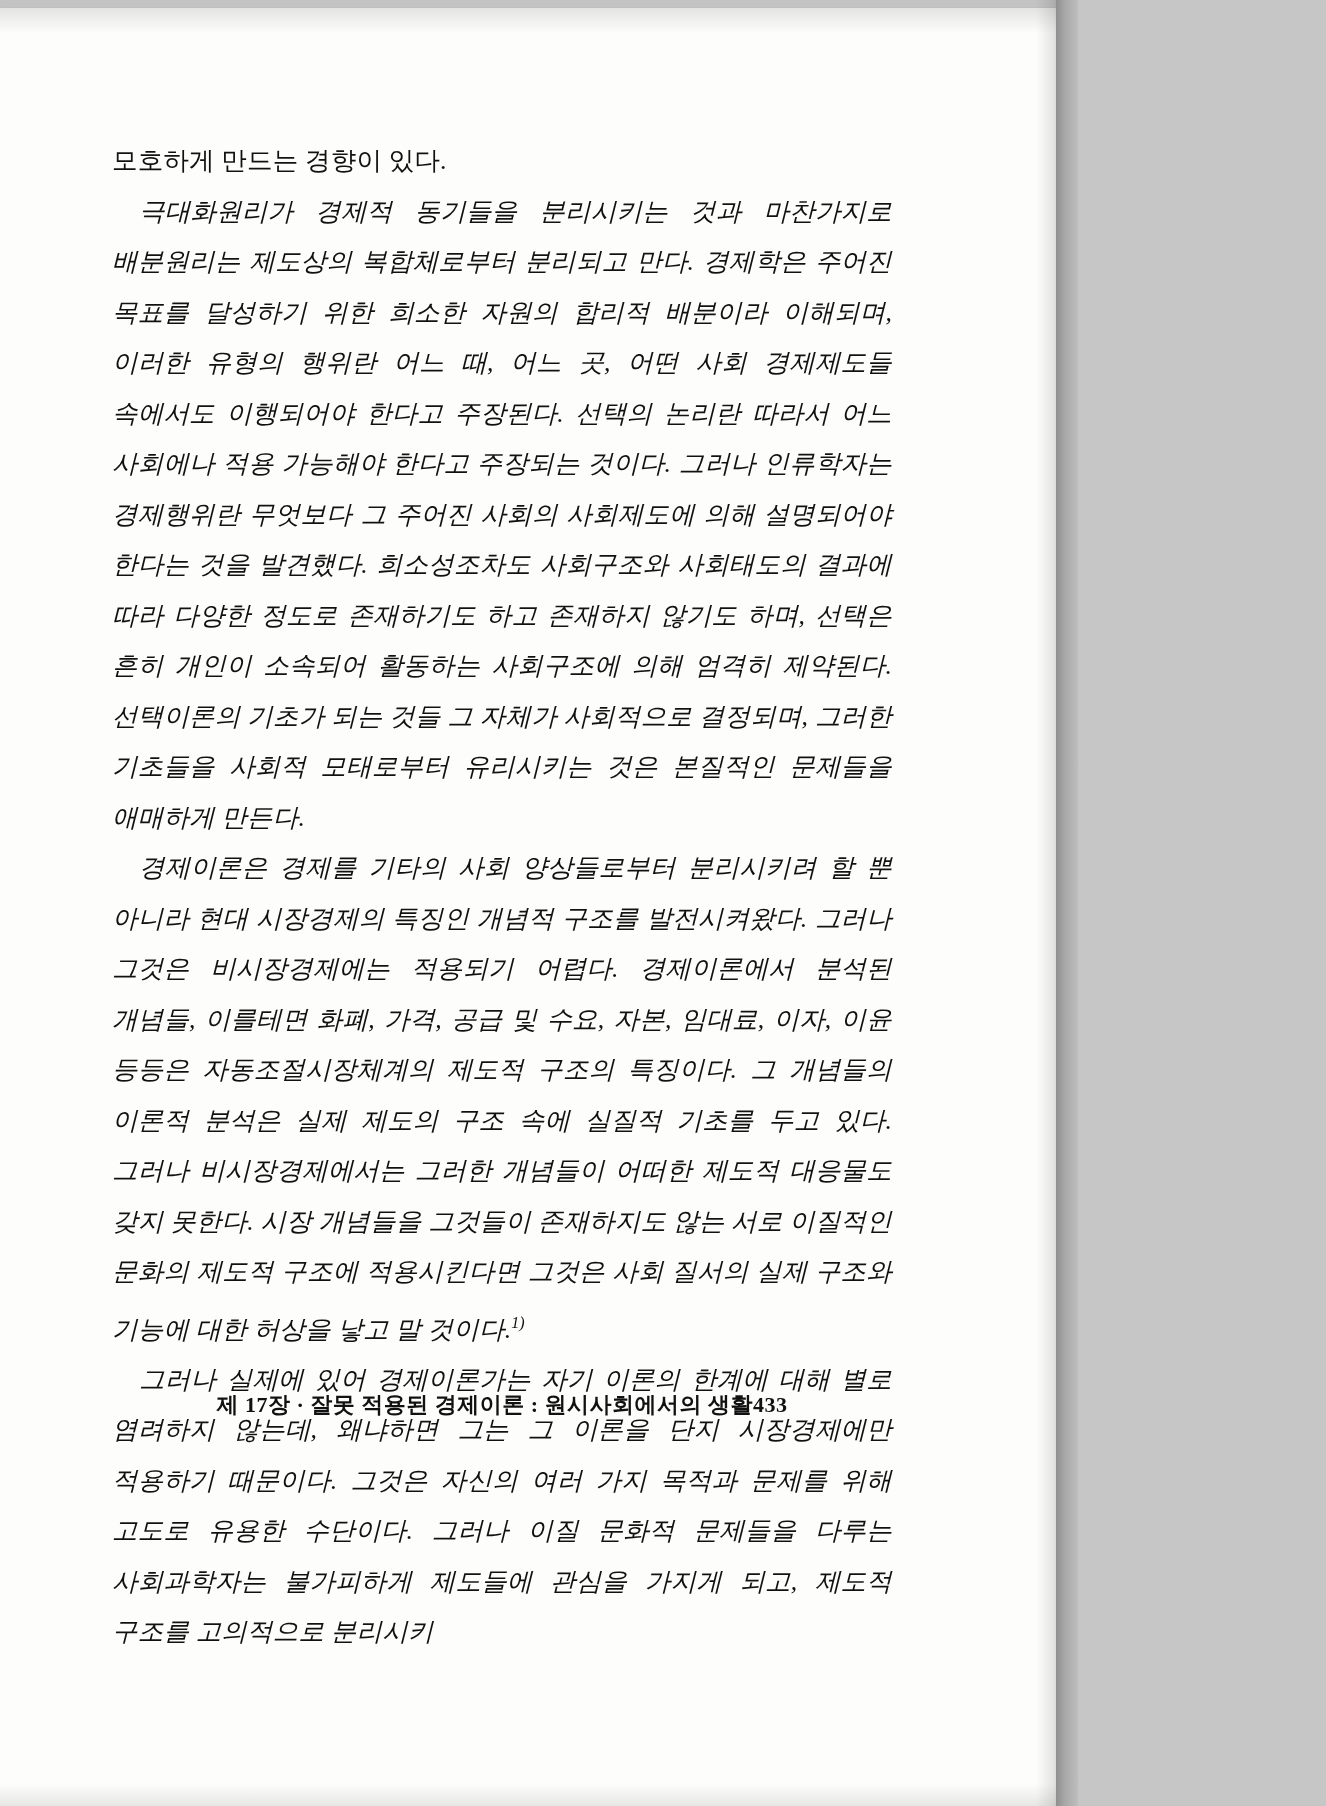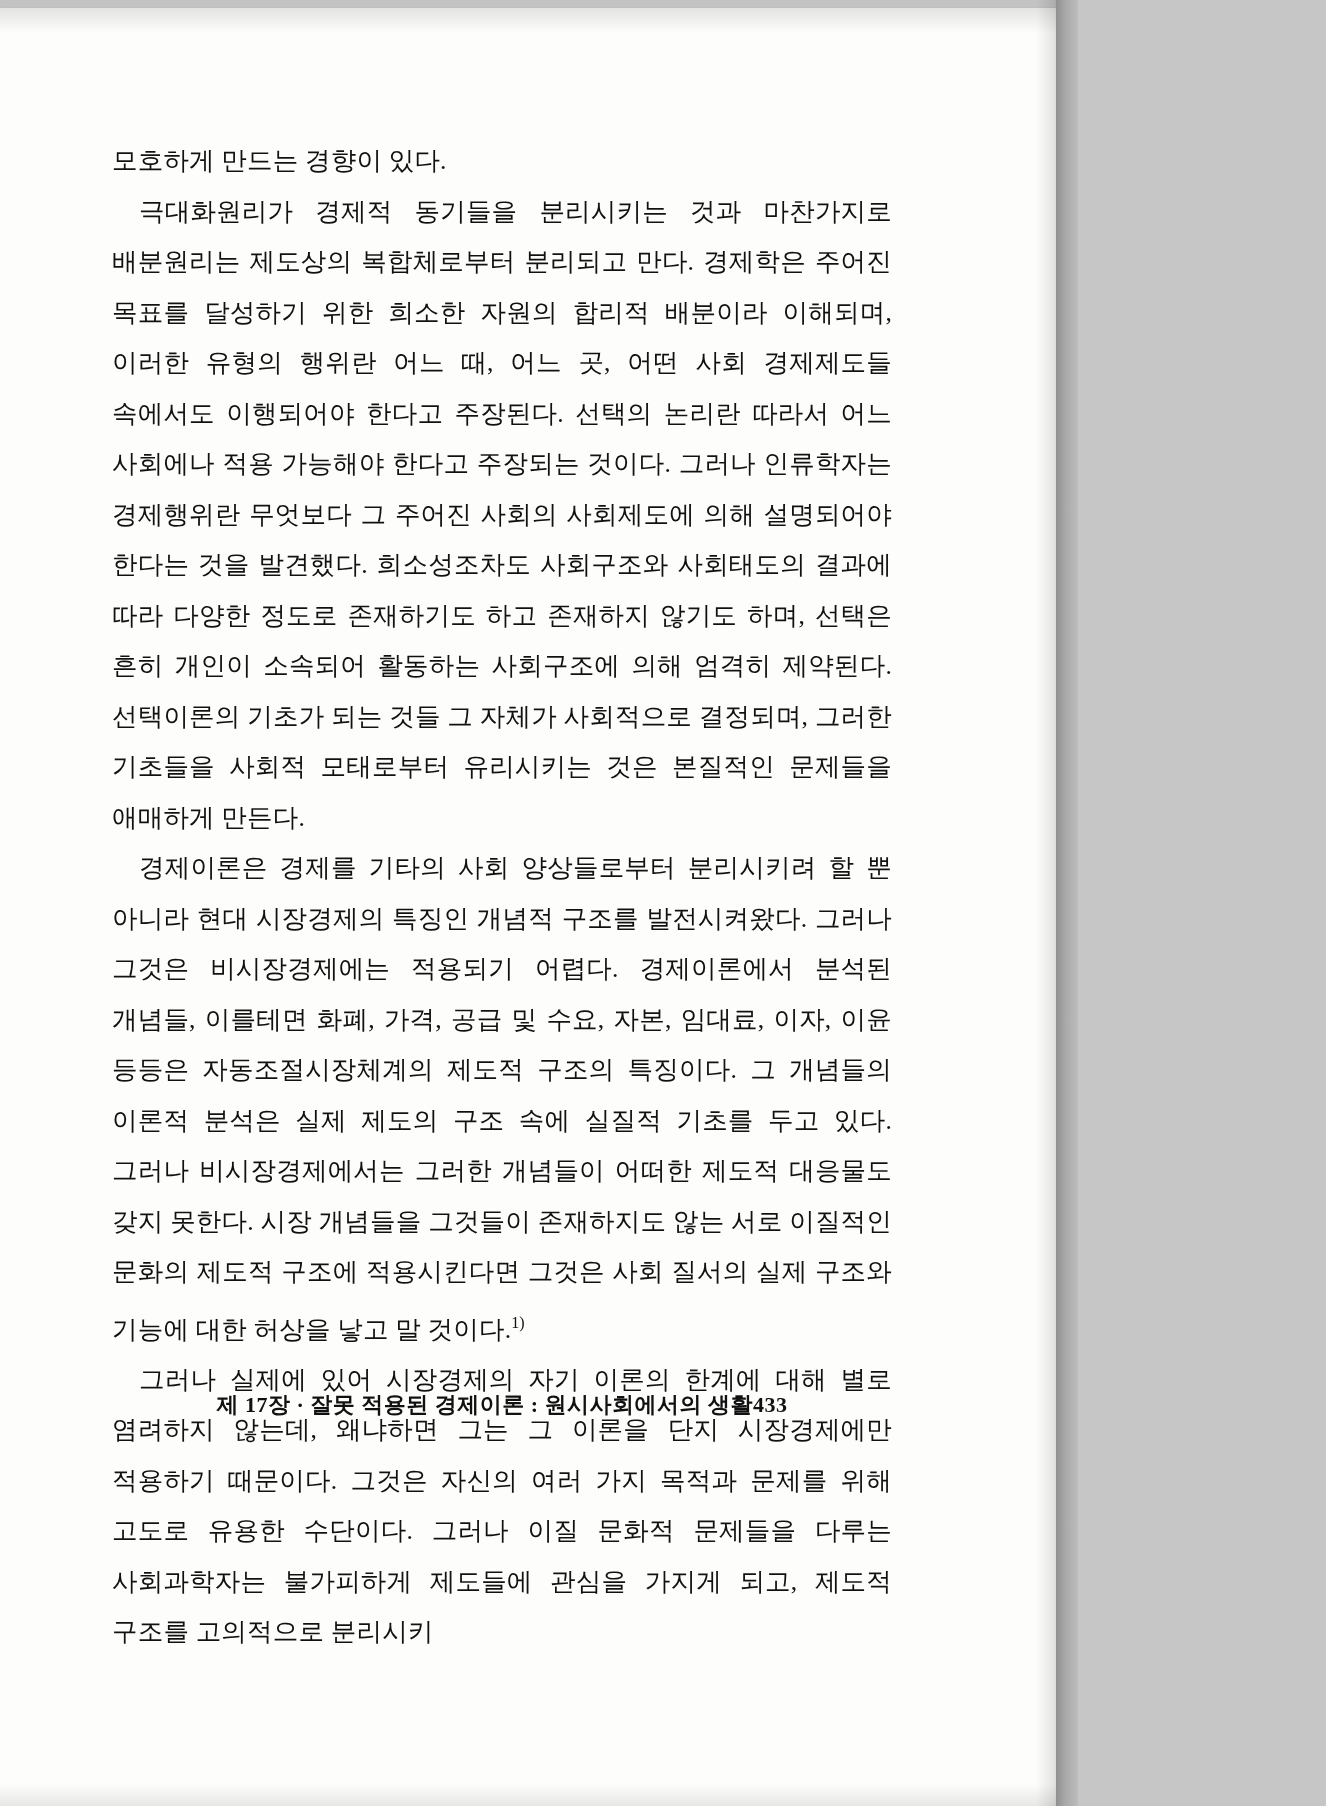--- a/index.html
+++ b/index.html
@@ -87,20 +87,21 @@
     font-size: 25.5px;
     line-height: 50.5px;
     color: #111111;
     text-align: justify;
     text-justify: inter-character;
     word-break: keep-all;
     letter-spacing: 0.2px;
   }
   .para + .para {
     margin-top: 0;
+    font-style: italic;
   }
   .indent {
     text-indent: 27px;
   }
   .footnote-marker {
     font-size: 16px;
     vertical-align: super;
     letter-spacing: 0;
   }
 
@@ -136,21 +137,21 @@
     <div id="text-block">
 
       <p class="para">모호하게 만드는 경향이 있다.</p>
 
       <p class="para indent">극대화원리가 경제적 동기들을 분리시키는 것과 마찬가지로 배분원리는 제도상의 복합체로부터 분리되고 만다. 경제학은 주어진 목표를 달성하기 위한 희소한 자원의 합리적 배분이라 이해되며, 이러한 유형의 행위란 어느 때, 어느 곳, 어떤 사회 경제제도들 속에서도 이행되어야 한다고 주장된다. 선택의 논리란 따라서 어느 사회에나 적용 가능해야 한다고 주장되는 것이다. 그러나 인류학자는 경제행위란 무엇보다 그 주어진 사회의 사회제도에 의해 설명되어야 한다는 것을 발견했다. 희소성조차도 사회구조와 사회태도의 결과에 따라 다양한 정도로 존재하기도 하고 존재하지 않기도 하며, 선택은 흔히 개인이 소속되어 활동하는 사회구조에 의해 엄격히 제약된다. 선택이론의 기초가 되는 것들 그 자체가 사회적으로 결정되며, 그러한 기초들을 사회적 모태로부터 유리시키는 것은 본질적인 문제들을 애매하게 만든다.</p>
 
       <p class="para indent">
         <span>경제이론은 경제를 기타의 사회 양상들로부터 분리시키려 할 뿐 아니라 현대 시장경제의 특징인 개념적 구조를 발전시켜왔다. 그러나 그것은 비시장경제에는 적용되기 어렵다. 경제이론에서 분석된 개념들, 이를테면 화폐, 가격, 공급 및 수요, 자본, 임대료, 이자, 이윤 등등은 자동조절시장체계의 제도적 구조의 특징이다. 그 개념들의 이론적 분석은 실제 제도의 구조 속에 실질적 기초를 두고 있다. 그러나 비시장경제에서는 그러한 개념들이 어떠한 제도적 대응물도 갖지 못한다. 시장 개념들을 그것들이 존재하지도 않는 서로 이질적인 문화의 제도적 구조에 적용시킨다면 그것은 사회 질서의 실제 구조와 기능에 대한 허상을 낳고 말 것이다.</span><span class="footnote-marker">1)</span>
       </p>
 
-      <p class="para indent">그러나 실제에 있어 시장경제의 자기 이론의 한계에 대해 별로 염려하지 않는데, 왜냐하면 그는 그 이론을 단지 시장경제에만 적용하기 때문이다. 그것은 자신의 여러 가지 목적과 문제를 위해 고도로 유용한 수단이다. 그러나 이질 문화적 문제들을 다루는 사회과학자는 불가피하게 제도들에 관심을 가지게 되고, 제도적 구조를 고의적으로 분리시키</p>
+      <p class="para indent">그러나 실제에 있어 경제이론가는 자기 이론의 한계에 대해 별로 염려하지 않는데, 왜냐하면 그는 그 이론을 단지 시장경제에만 적용하기 때문이다. 그것은 자신의 여러 가지 목적과 문제를 위해 고도로 유용한 수단이다. 그러나 이질 문화적 문제들을 다루는 사회과학자는 불가피하게 제도들에 관심을 가지게 되고, 제도적 구조를 고의적으로 분리시키</p>
 
     </div>
 
     <div id="page-footer">
       <span class="footer-text">제 17장 · 잘못 적용된 경제이론 : 원시사회에서의 생활</span><span class="page-number">433</span>
     </div>
 
     <div id="scan-bottom-shade"></div>
   </div>
 

